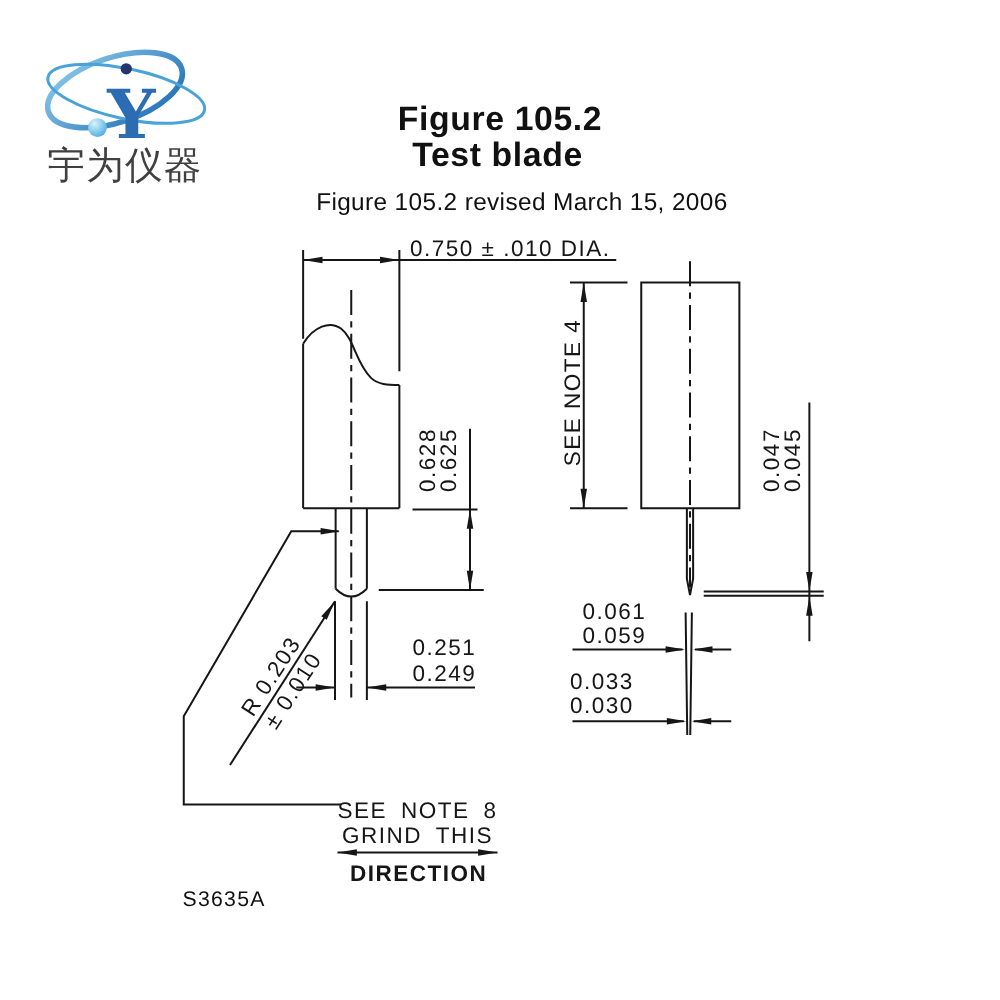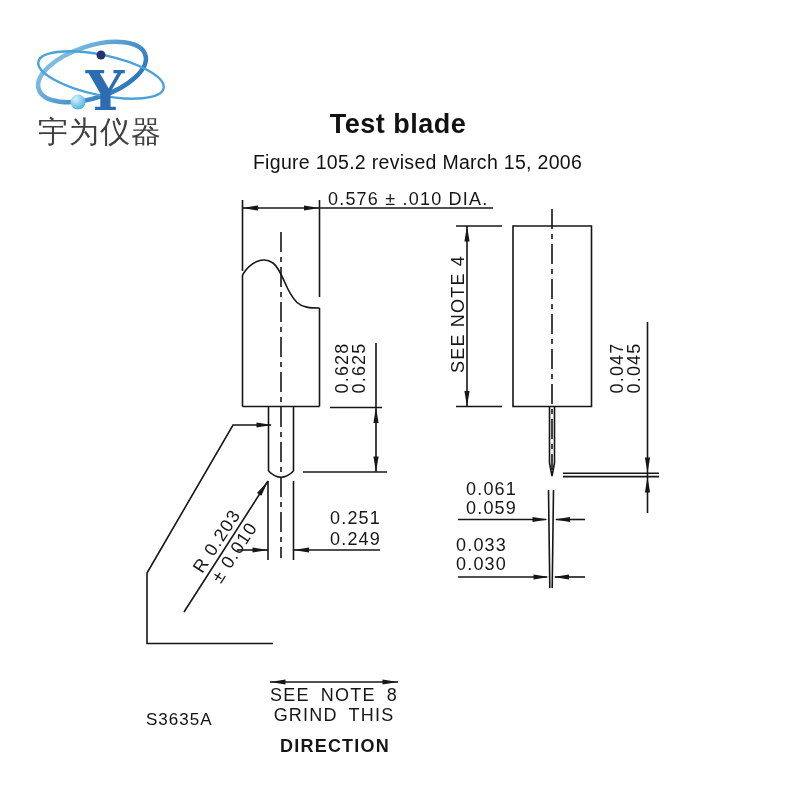--- a/index.html
+++ b/index.html
@@ -10,21 +10,21 @@
   svg { position:absolute; left:0; top:0; }
   .abs { position:absolute; white-space:nowrap; }
   .dim-text {
     font-size:18px; letter-spacing:1.2px; color:#161616;
     line-height:20px; white-space:nowrap;
   }
   .dim-stack { line-height:19px; }
   .rot-center { transform:translate(-50%,-50%) rotate(-90deg); text-align:center; }
   .title-line { font-size:27px; font-weight:bold; letter-spacing:0.5px; text-align:center; }
   .subtitle-line { font-size:19.5px; letter-spacing:0.3px; text-align:center;padding-left:35px; }
-  .note-block { text-align:center; transform:translateX(-50%); line-height:19.5px;margin-top:47px; }
+  .note-block { text-align:center; transform:translateX(-50%); line-height:19.5px; }
   .radius-label {
     transform:translate(-50%,-50%) rotate(-57deg);
     text-align:center; line-height:21px;
   }
   .logo-cn {
     font-size:30px; letter-spacing:1px; color:#404040;
     font-family:"Liberation Sans", sans-serif; font-weight:500;
   }
   .drawing-no { font-size:17px; letter-spacing:1px; }
 </style>
@@ -47,20 +47,21 @@
     <g>
       <ellipse cx="67" cy="50" rx="56" ry="26" fill="none" stroke="url(#orbitGrad)" stroke-width="4.5" transform="rotate(-18 67 50)"></ellipse>
       <ellipse cx="76" cy="53" rx="64" ry="20" fill="none" stroke="#4aa3d8" stroke-width="2.4" transform="rotate(12 76 53)"></ellipse>
     </g>
     <text x="80" y="88" text-anchor="middle" font-family="DejaVu Serif, serif" font-size="54" font-weight="bold" fill="#2b6cb3">Y</text>
     <circle cx="76" cy="33" r="4.5" fill="#26316f"></circle>
     <circle cx="53" cy="80" r="7.5" fill="url(#sphereGrad)"></circle>
   </svg>
   <div class="abs logo-cn" style="left:38px; top:112px;">宇为仪器</div>
 
+  <div class="abs title-line" style="left:0; right:0; top:80px;">Figure 105.2</div>
   <div class="abs title-line" style="left:0; right:4px; top:109px;">Test blade</div>
   <div class="abs subtitle-line" style="left:0; right:0; top:151px;">Figure 105.2 revised March 15, 2006</div>
 
   <svg width="800" height="800" viewBox="0 0 800 800">
     <g stroke="#161616" stroke-width="1.6" fill="none">
 
       <g>
         <path d="M242.5,275 L242.5,406.5"></path>
         <path d="M319.5,308 L319.5,406.5"></path>
         <path d="M242.5,406.5 L319.5,406.5"></path>
@@ -123,21 +124,21 @@
       <polygon points="647.5,477 644.9,492.5 650.1,492.5"></polygon>
       <polygon points="548,519.5 532.5,516.9 532.5,522.1"></polygon>
       <polygon points="554.5,519.5 570,516.9 570,522.1"></polygon>
       <polygon points="549,577 533.5,574.4 533.5,579.6"></polygon>
       <polygon points="553.5,577 569,574.4 569,579.6"></polygon>
       <polygon points="270,682 285.5,679.4 285.5,684.6"></polygon>
       <polygon points="398,682 382.5,679.4 382.5,684.6"></polygon>
     </g>
   </svg>
 
-  <div class="abs dim-text" style="left:328px; top:189px;">0.576 ± .010 DIA.</div>
+  <div class="abs dim-text" style="left:328px; top:189px;">0.750 ± .010 DIA.</div>
 
   <div class="abs dim-text rot-center" style="left:458px; top:314px;">SEE NOTE 4</div>
 
   <div class="abs dim-text rot-center" style="left:351px; top:368px; line-height:17px;">
     <div>0.628</div>
     <div>0.625</div>
   </div>
 
   <div class="abs dim-text rot-center" style="left:626px; top:368px; line-height:17px;">
     <div>0.047</div>

